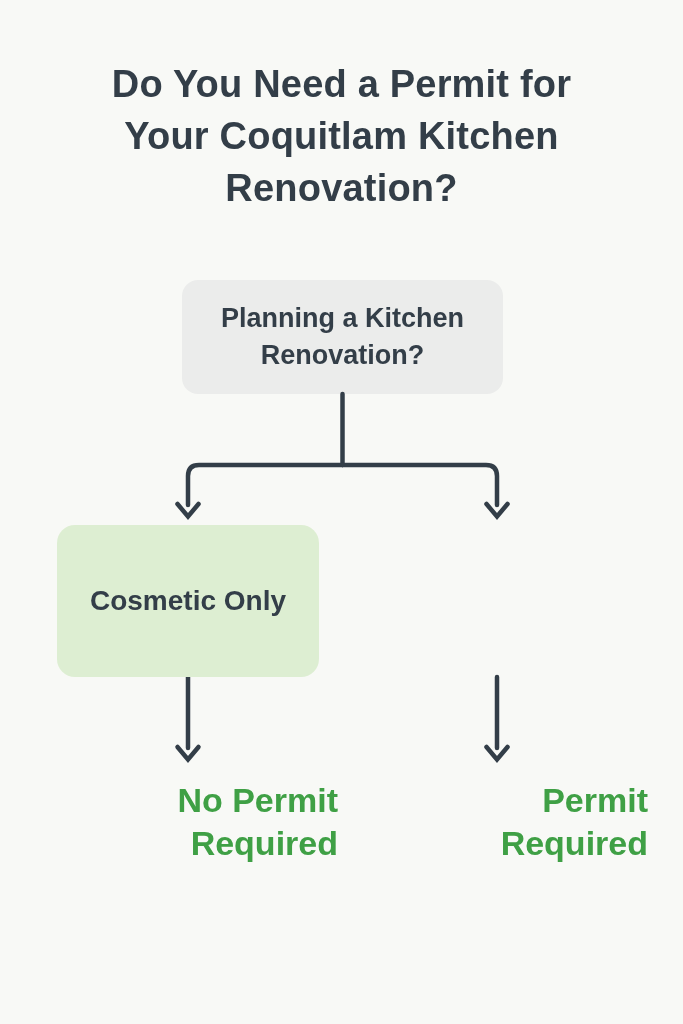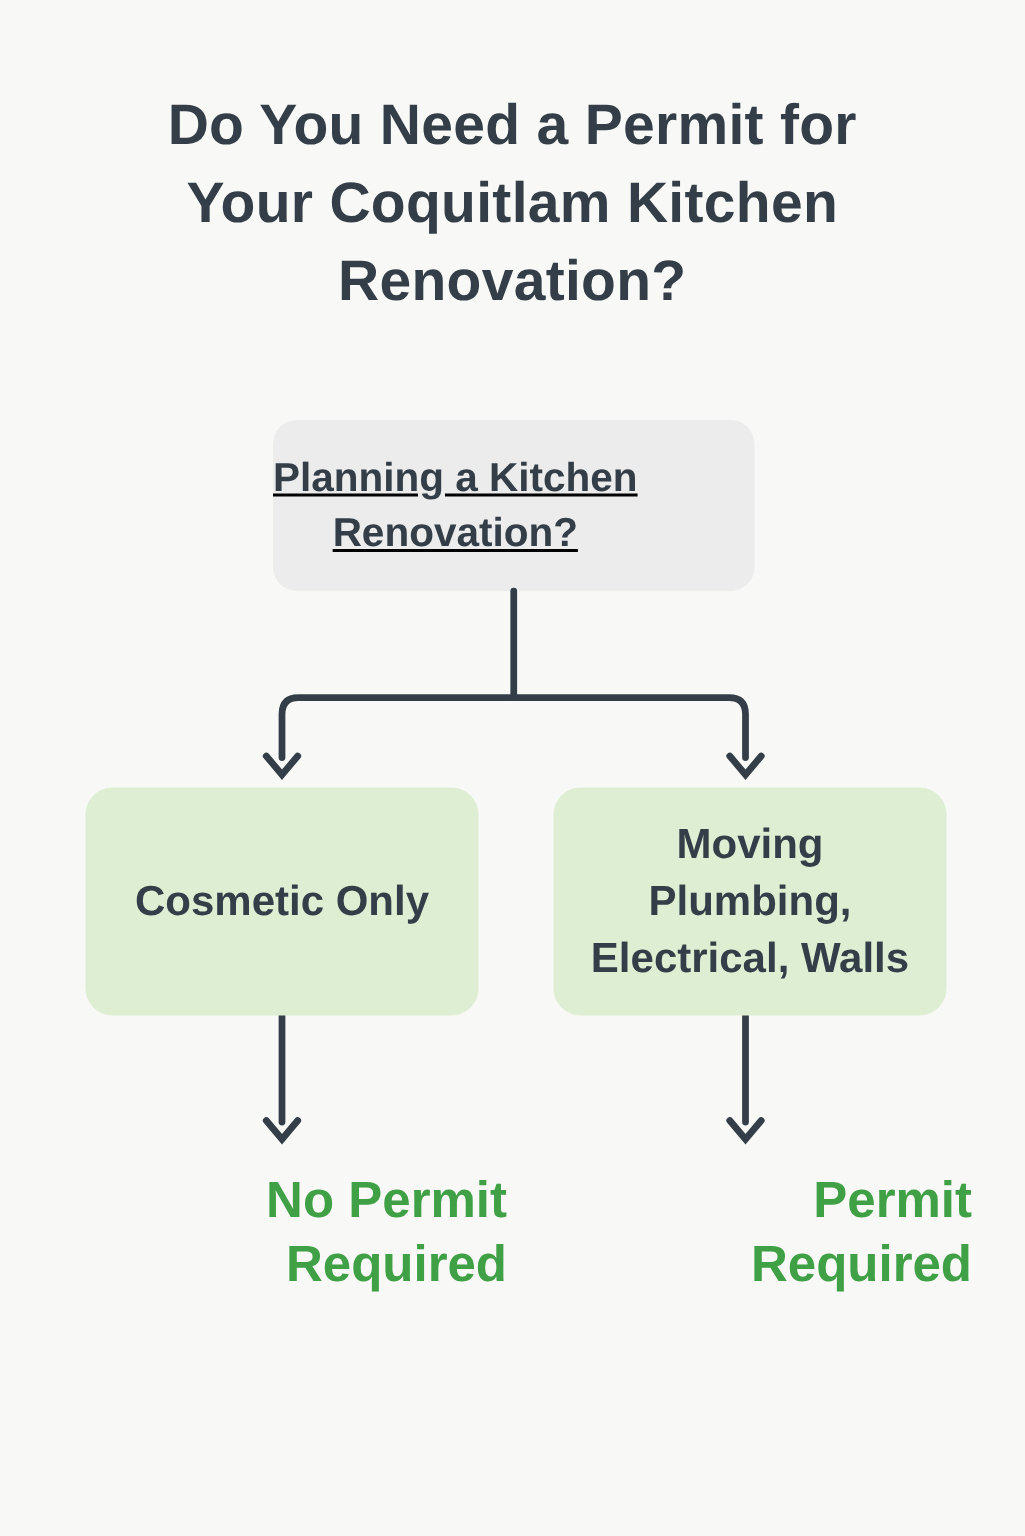--- a/index.html
+++ b/index.html
@@ -40,21 +40,21 @@
   .root-box {
     position: absolute;
     left: 182px;
     top: 280px;
     width: 321px;
     height: 114px;
     background: var(--root-box-fill);
     border-radius: 16px;
     display: flex;
     align-items: center;
-    text-decoration: underline;
+    justify-content: center;
   }
   .node-label {
     font-size: 27px;
     line-height: 37px;
     font-weight: 700;
     color: var(--title-text);
     text-align: center;
     white-space: pre-line;
   }
   .connectors {
@@ -135,25 +135,20 @@
     <path d="M177.5 504 L188 516.5 L198.5 504"></path>
     <path d="M486.5 504 L497 516.5 L507.5 504"></path>
     <path d="M188 677 V748 M177.5 747 L188 759.5 L198.5 747"></path>
     <path d="M497 677 V748 M486.5 747 L497 759.5 L507.5 747"></path>
   </svg>
 
   <div class="branch-box left">
     <div class="branch-title">Cosmetic Only</div>
   </div>
 
-  <div class="branch-box right">
-    <div class="branch-title">Moving
-Plumbing,
-Electrical, Walls</div>
-  </div>
 
   <div class="outcome left">No Permit
 Required</div>
 
   <div class="outcome right">Permit
 Required</div>
 
 </div>
 
 </body></html>

